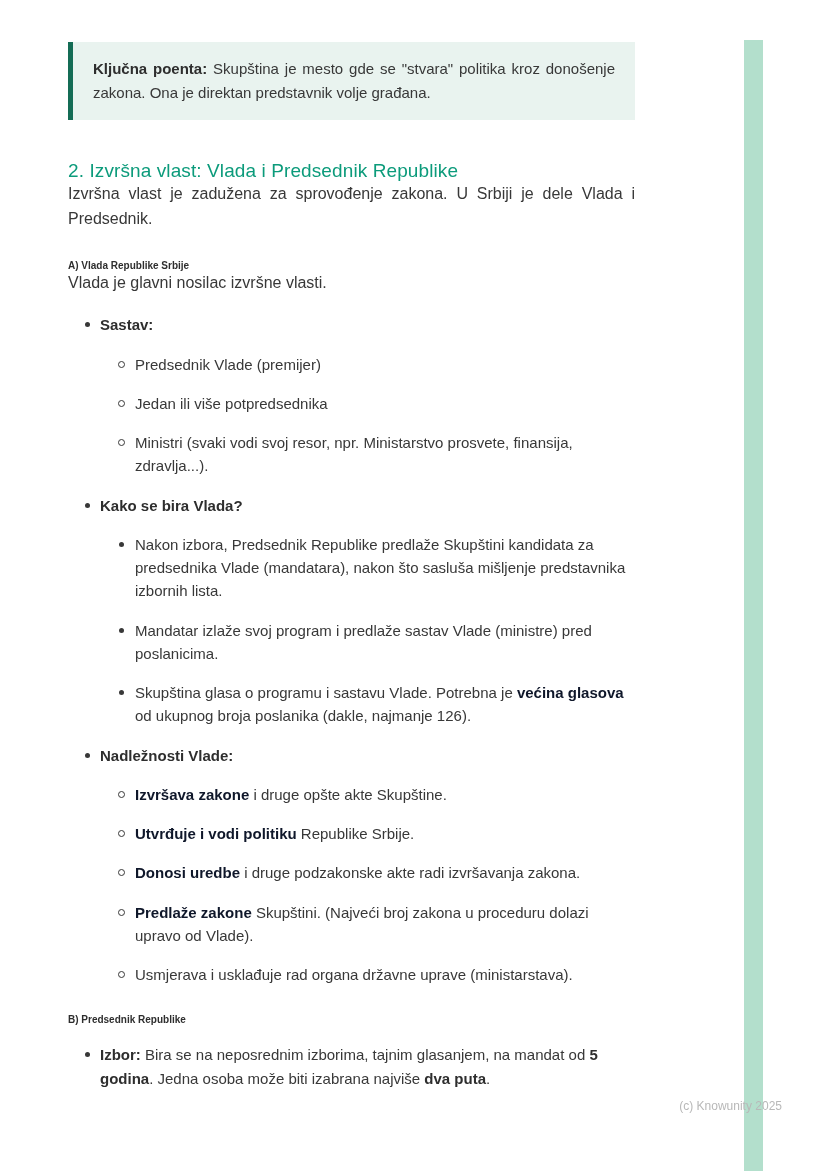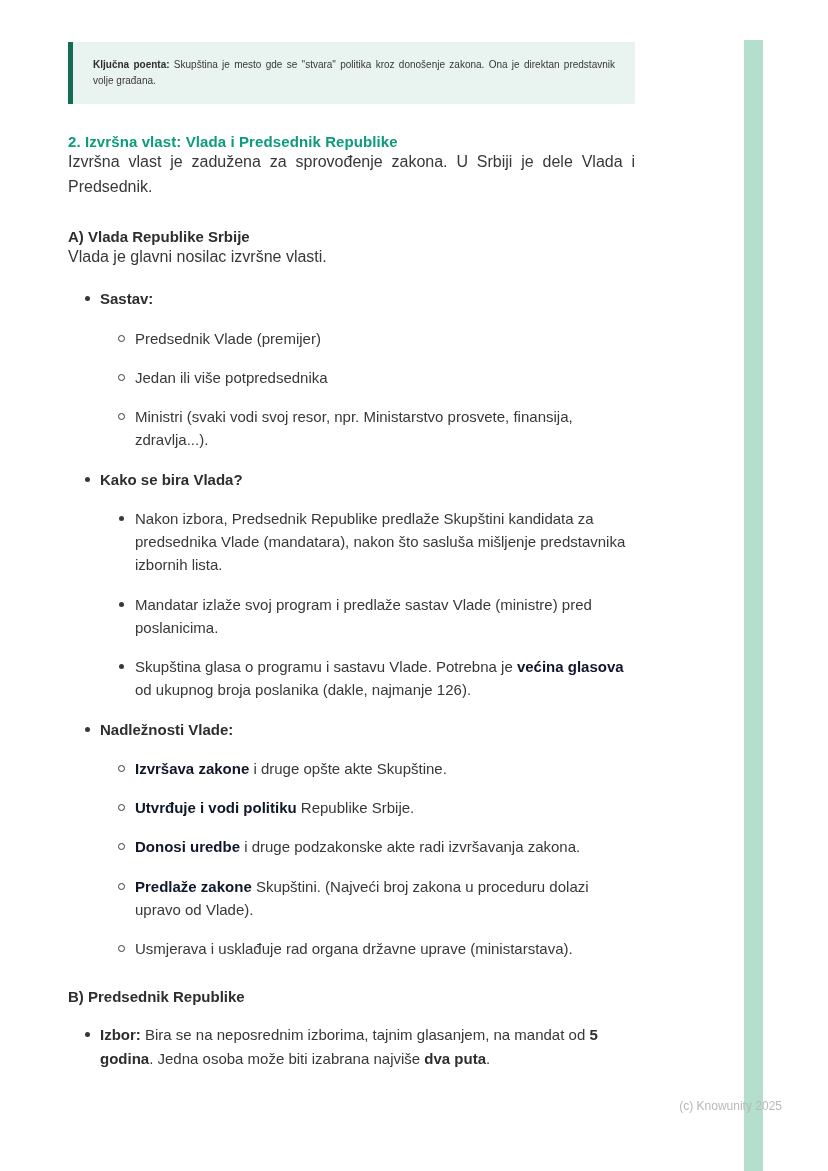--- a/index.html
+++ b/index.html
@@ -16,34 +16,34 @@
     position:absolute; left:744px; top:40px; width:19px; height:1131px;
     background:#b3dfcc;
   }
 
   .content { position:absolute; left:68px; top:42px; width:567px; }
 
   .callout {
     background:#e9f3ef;
     border-left:5px solid #146c55;
     padding:15px 20px;
-    font-size:10px; line-height:1.6;
+    font-size:15px; line-height:1.6;
     text-align:justify;
   }
   .callout strong { color:#2e2e2e; }
 
   h2.heading {
-    margin-top:29px;
-    font-size:15px; font-weight:700;
+    margin-top:40px;
+    font-size:19px; font-weight:400;
     color:#0c9b7b;
     letter-spacing:0.1px;
   }
 
   p.body { font-size:16px; line-height:1.55; text-align:justify; }
-  p.subtitle { margin-top:28px; font-size:15px; font-weight:700; color:#2e2e2e; }
+  p.subtitle { margin-top:28px; font-size:10px; font-weight:700; color:#2e2e2e; }
 
   ul { list-style:none; font-size:15px; line-height:1.55; }
   .l1 { margin-top:18px; margin-left:15px; }
   .l1 > li { position:relative; padding-left:17px; margin-bottom:16px; }
   .l1 > li::before {
     content:""; position:absolute; left:2px; top:9px;
     width:5px; height:5px; border-radius:50%; background:#383838;
   }
   .l1 > li > strong { color:#2e2e2e; }
 

